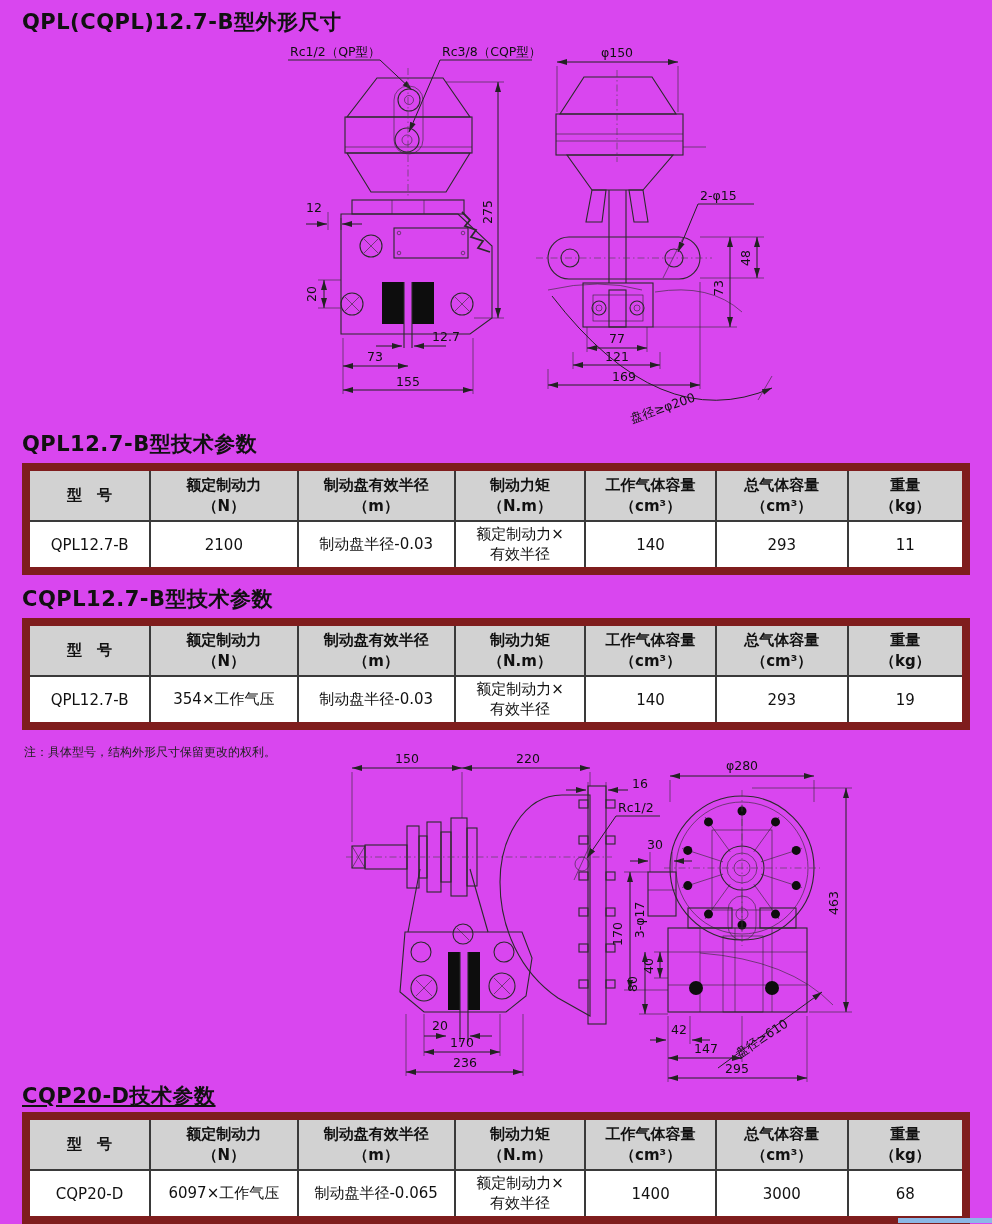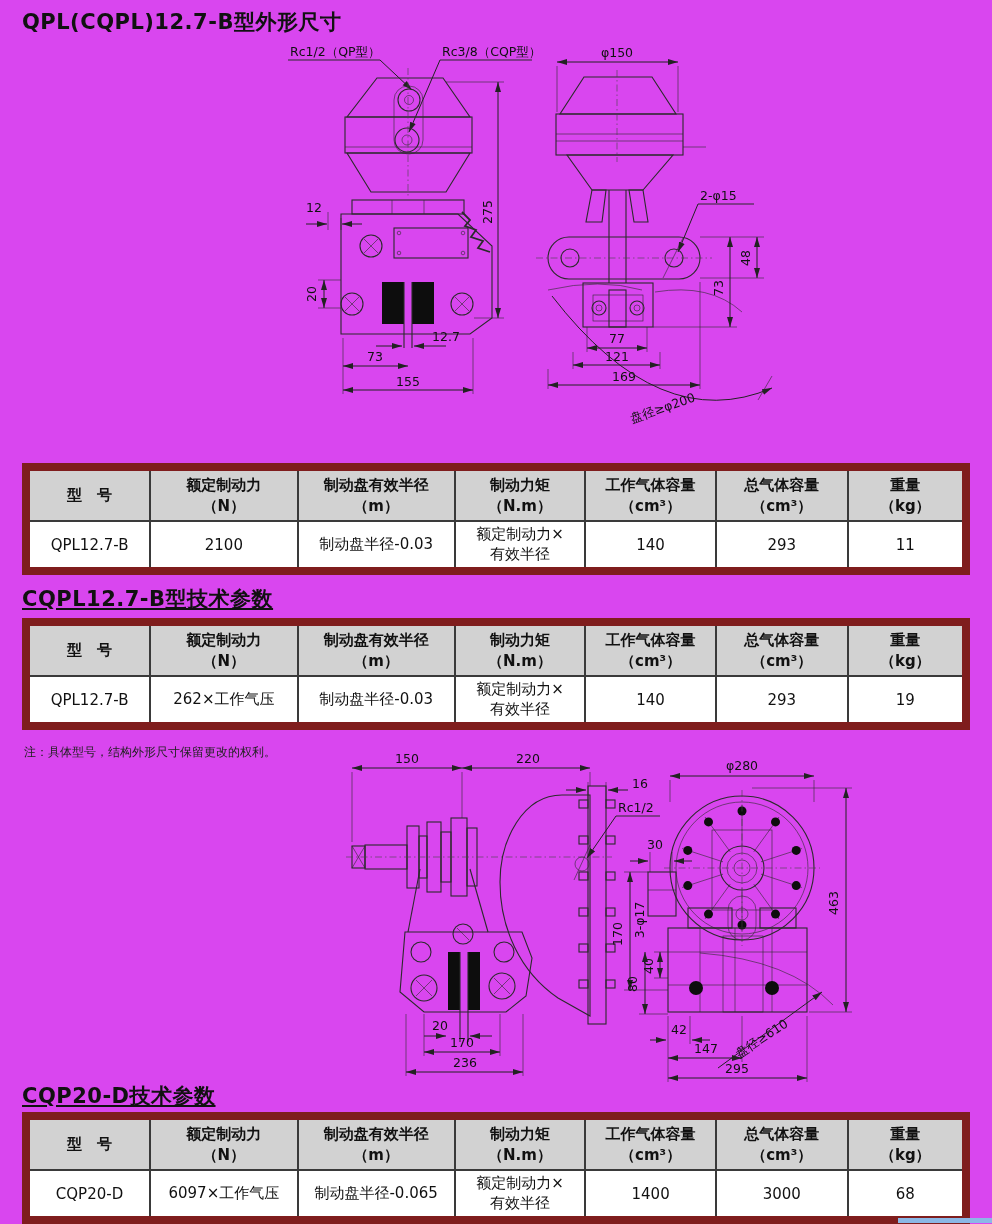--- a/index.html
+++ b/index.html
@@ -177,20 +177,21 @@
       <line class="thin" x1="700" y1="282" x2="700" y2="389"></line>
       <line class="dim1" x1="548" y1="385" x2="700" y2="385"></line>
       <text class="dt" text-anchor="middle" x="624" y="381">169</text>
 
       <path class="ae1" d="M552,296 Q660,436 772,388"></path>
       <line class="thin" x1="772" y1="376" x2="758" y2="400"></line>
       <text class="dt" text-anchor="middle" transform="translate(664,412) rotate(-19)">盘径≥φ200</text>
     </g>
   </svg>
 
+  <div class="sec-title" style="top:430px;">QPL12.7-B型技术参数</div>
 
   <table class="spec" style="top:463px;">
     <colgroup>
         <col style="width:13.2%">
         <col style="width:15.7%">
         <col style="width:16.7%">
         <col style="width:13.9%">
         <col style="width:13.9%">
         <col style="width:14.0%">
         <col style="width:12.6%">
@@ -234,21 +235,21 @@
         <td>制动盘半径-0.03</td>
         <td class="ws">额定制动力×
 有效半径</td>
         <td>140</td>
         <td>293</td>
         <td>11</td>
       </tr>
     </tbody>
   </table>
 
-  <div class="sec-title" style="top:585px;text-decoration:underline;">CQPL12.7-B型技术参数</div>
+  <div class="sec-title" style="top:585px;">CQPL12.7-B型技术参数</div>
 
   <table class="spec" style="top:618px;">
     <colgroup>
         <col style="width:13.2%">
         <col style="width:15.7%">
         <col style="width:16.7%">
         <col style="width:13.9%">
         <col style="width:13.9%">
         <col style="width:14.0%">
         <col style="width:12.6%">
@@ -281,21 +282,21 @@
           </th>
         <th>
             <div>重量</div>
             <div>（kg）</div>
           </th>
       </tr>
     </thead>
     <tbody>
       <tr>
         <td>QPL12.7-B</td>
-        <td>262×工作气压</td>
+        <td>354×工作气压</td>
         <td>制动盘半径-0.03</td>
         <td class="ws">额定制动力×
 有效半径</td>
         <td>140</td>
         <td>293</td>
         <td>19</td>
       </tr>
     </tbody>
   </table>
 

